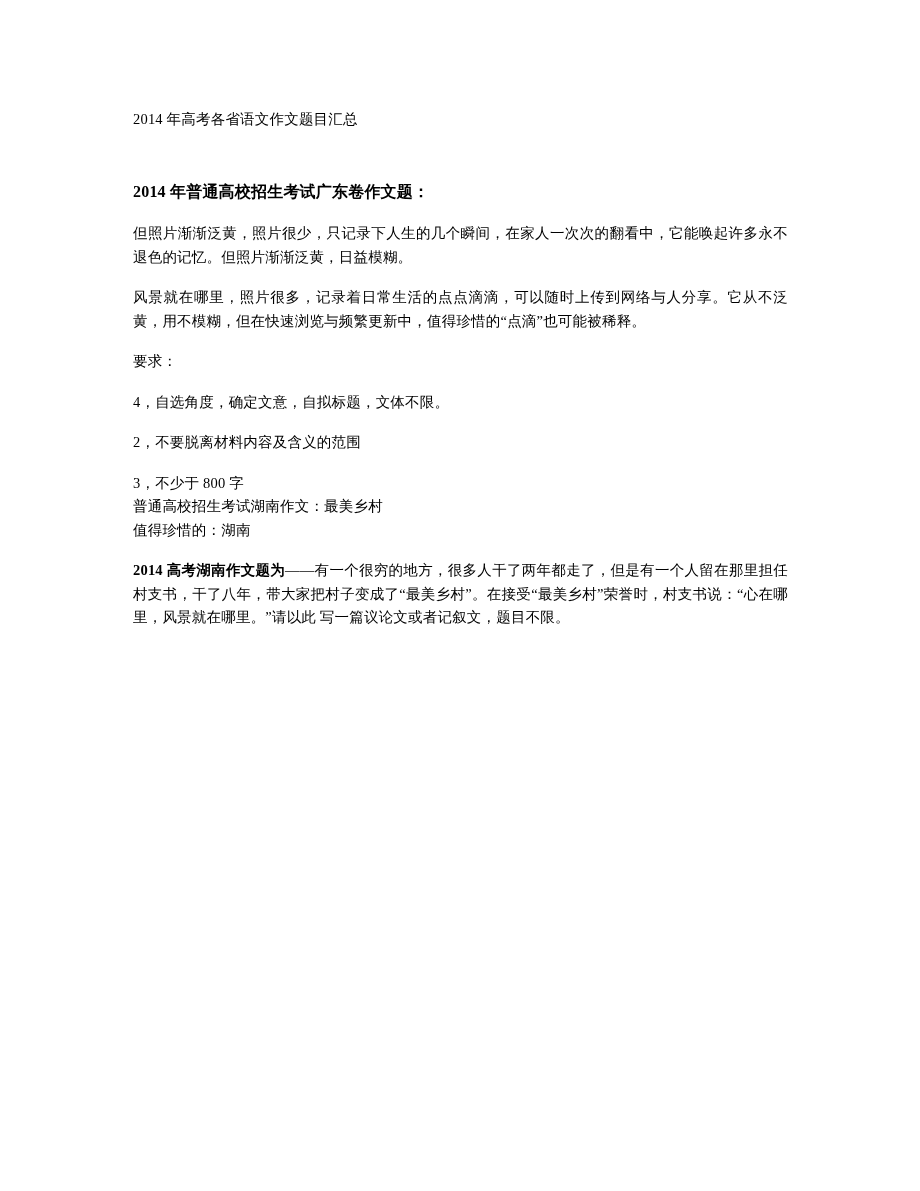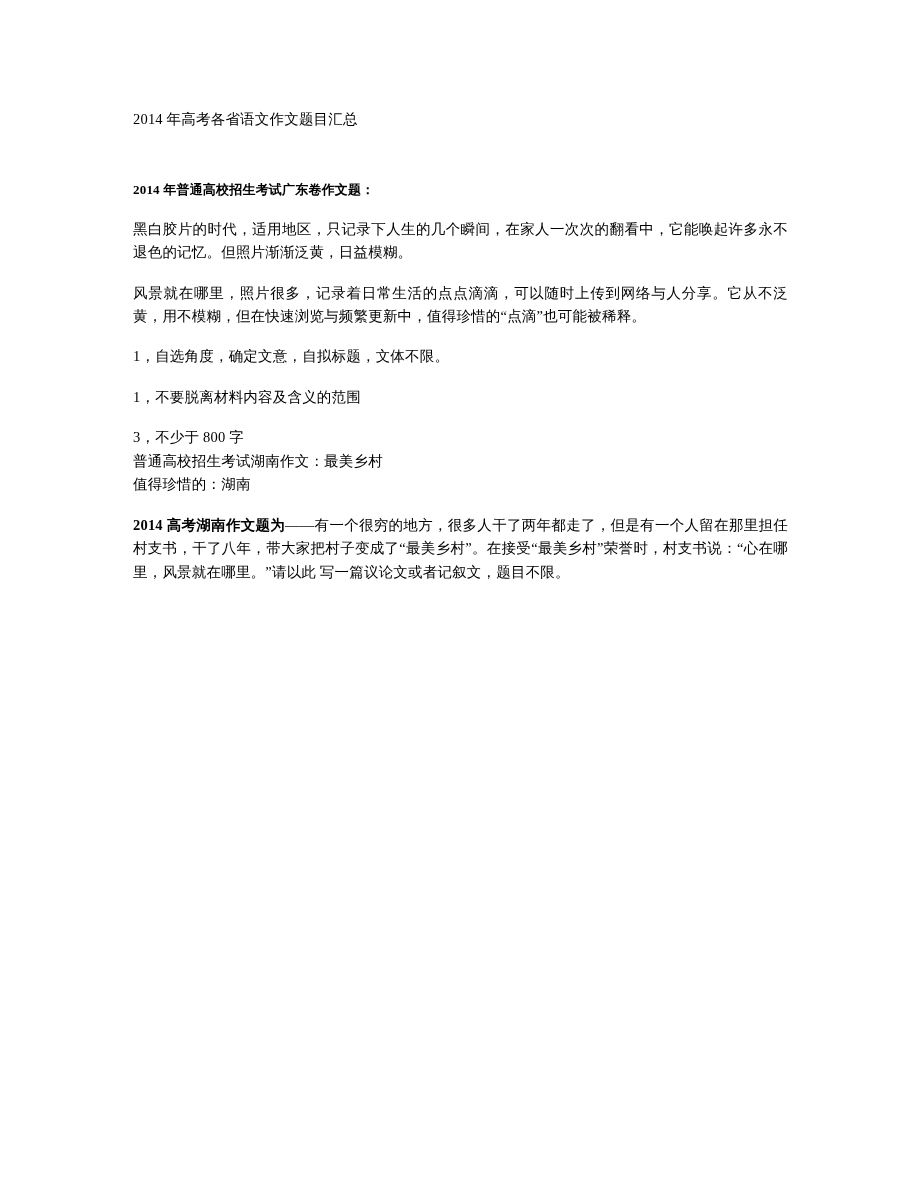--- a/index.html
+++ b/index.html
@@ -40,46 +40,47 @@
   .title {
     margin-top: 108px;
     font-size: 14.5px;
   }
   .gap-large { margin-top: 83px; }
   .gap-xl { margin-top: 86px; }
   .req-item { margin-top: 17px; }
   .para { margin-top: 17px; }
   .section-head {
     font-weight: bold;
-    font-size: 13px;
+    font-size: 16px;
     margin-top: 48px;
   }
   .sub-line { }
   .mixed-bold-head {
     margin-top: 17px;
   }
   .mixed-bold-head .lead { font-weight: bold; margin-top: 20px; }
 </style>
 </head>
 <body>
 
 <div class="page">
   <div class="content">
 
     <p class="title">2014 年高考各省语文作文题目汇总</p>
 
     <p class="gap-large section-head">2014 年普通高校招生考试广东卷作文题：</p>
 
-    <p class="para">黑白胶片的时代，适用地区，只记录下人生的几个瞬间，在家人一次次的翻看中，它能唤起许多永不退色的记忆。但照片渐渐泛黄，日益模糊。</p>
+    <p class="para">但照片渐渐泛黄，照片很少，只记录下人生的几个瞬间，在家人一次次的翻看中，它能唤起许多永不退色的记忆。但照片渐渐泛黄，日益模糊。</p>
 
     <p class="para">风景就在哪里，照片很多，记录着日常生活的点点滴滴，可以随时上传到网络与人分享。它从不泛黄，用不模糊，但在快速浏览与频繁更新中，值得珍惜的“点滴”也可能被稀释。</p>
 
+    <p class="para">要求：</p>
 
-    <p class="req-item">1，自选角度，确定文意，自拟标题，文体不限。</p>
-    <p class="req-item">1，不要脱离材料内容及含义的范围</p>
+    <p class="req-item">4，自选角度，确定文意，自拟标题，文体不限。</p>
+    <p class="req-item">2，不要脱离材料内容及含义的范围</p>
     <p class="req-item">3，不少于 800 字</p>
 
 
     <p class="sub-line">普通高校招生考试湖南作文：最美乡村</p>
 
     <p class="sub-line">值得珍惜的：湖南</p>
 
     <p class="mixed-bold-head"><span class="lead">2014 高考湖南作文题为</span><span>——有一个很穷的地方，很多人干了两年都走了，但是有一个人留在那里担任村支书，干了八年，带大家把村子变成了“最美乡村”。在接受“最美乡村”荣誉时，村支书说：“心在哪里，风景就在哪里。”请以此 写一篇议论文或者记叙文，题目不限。</span></p>
 
   </div>

